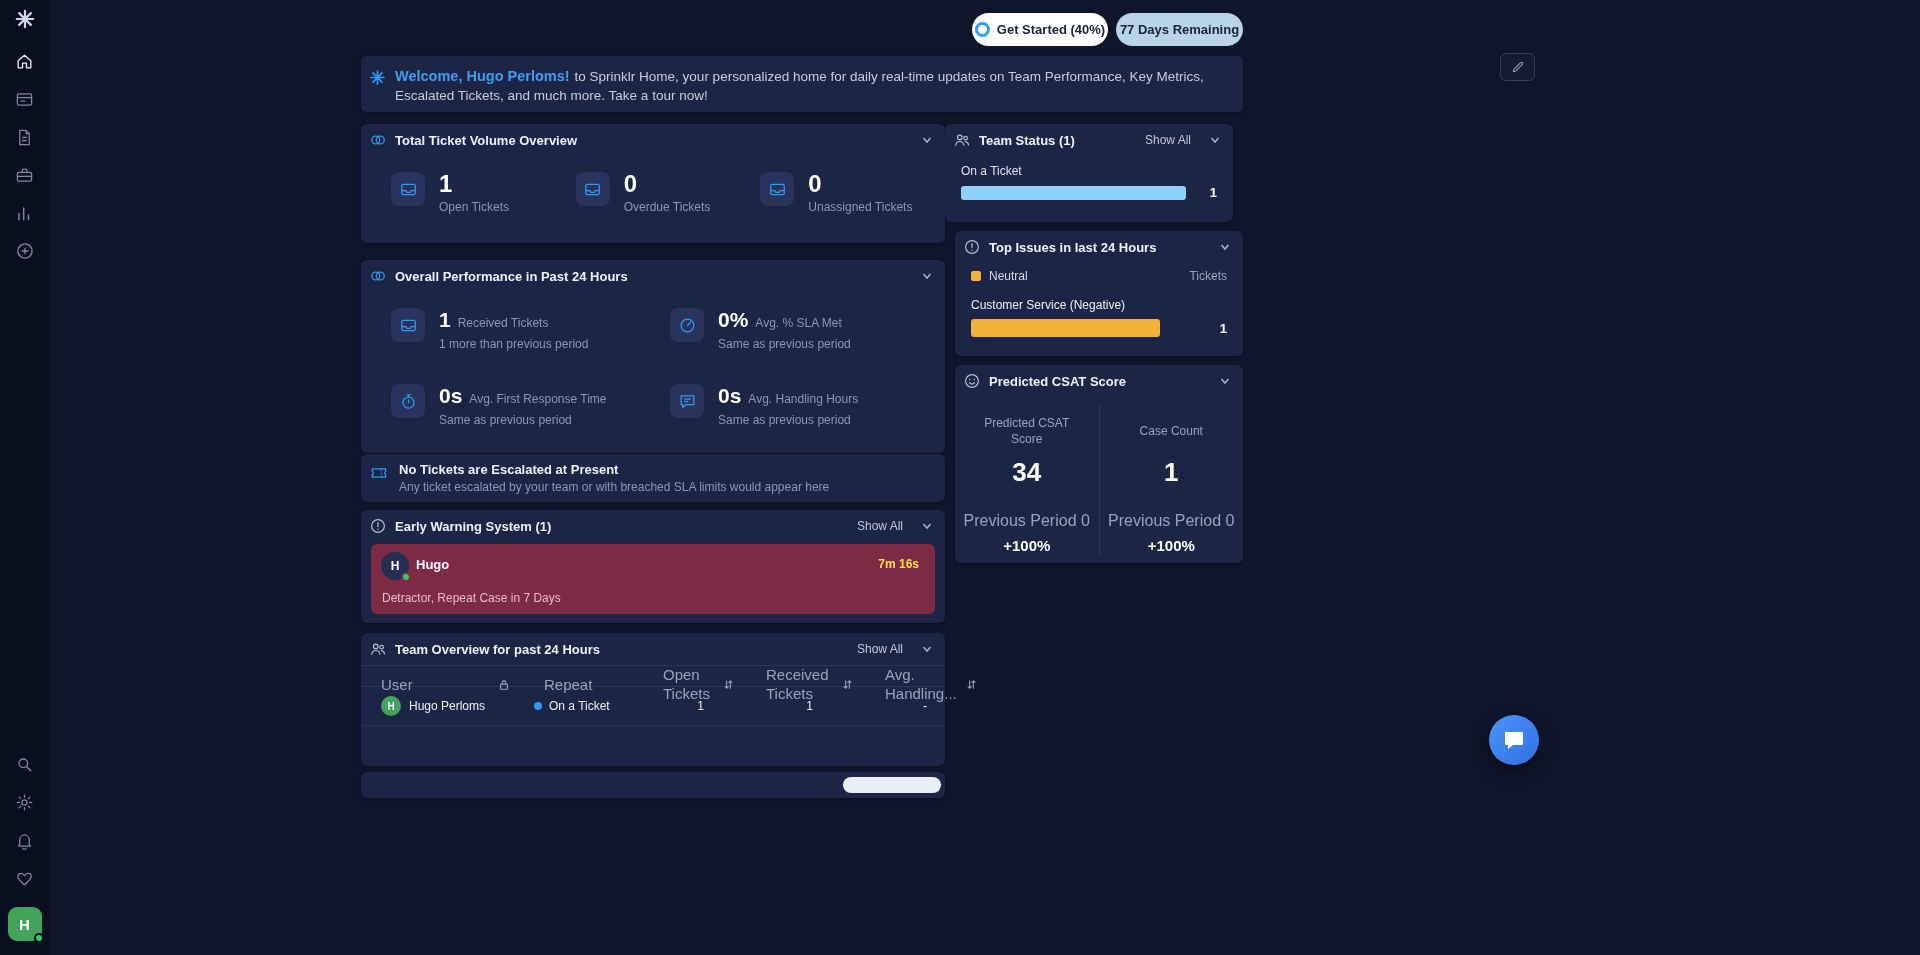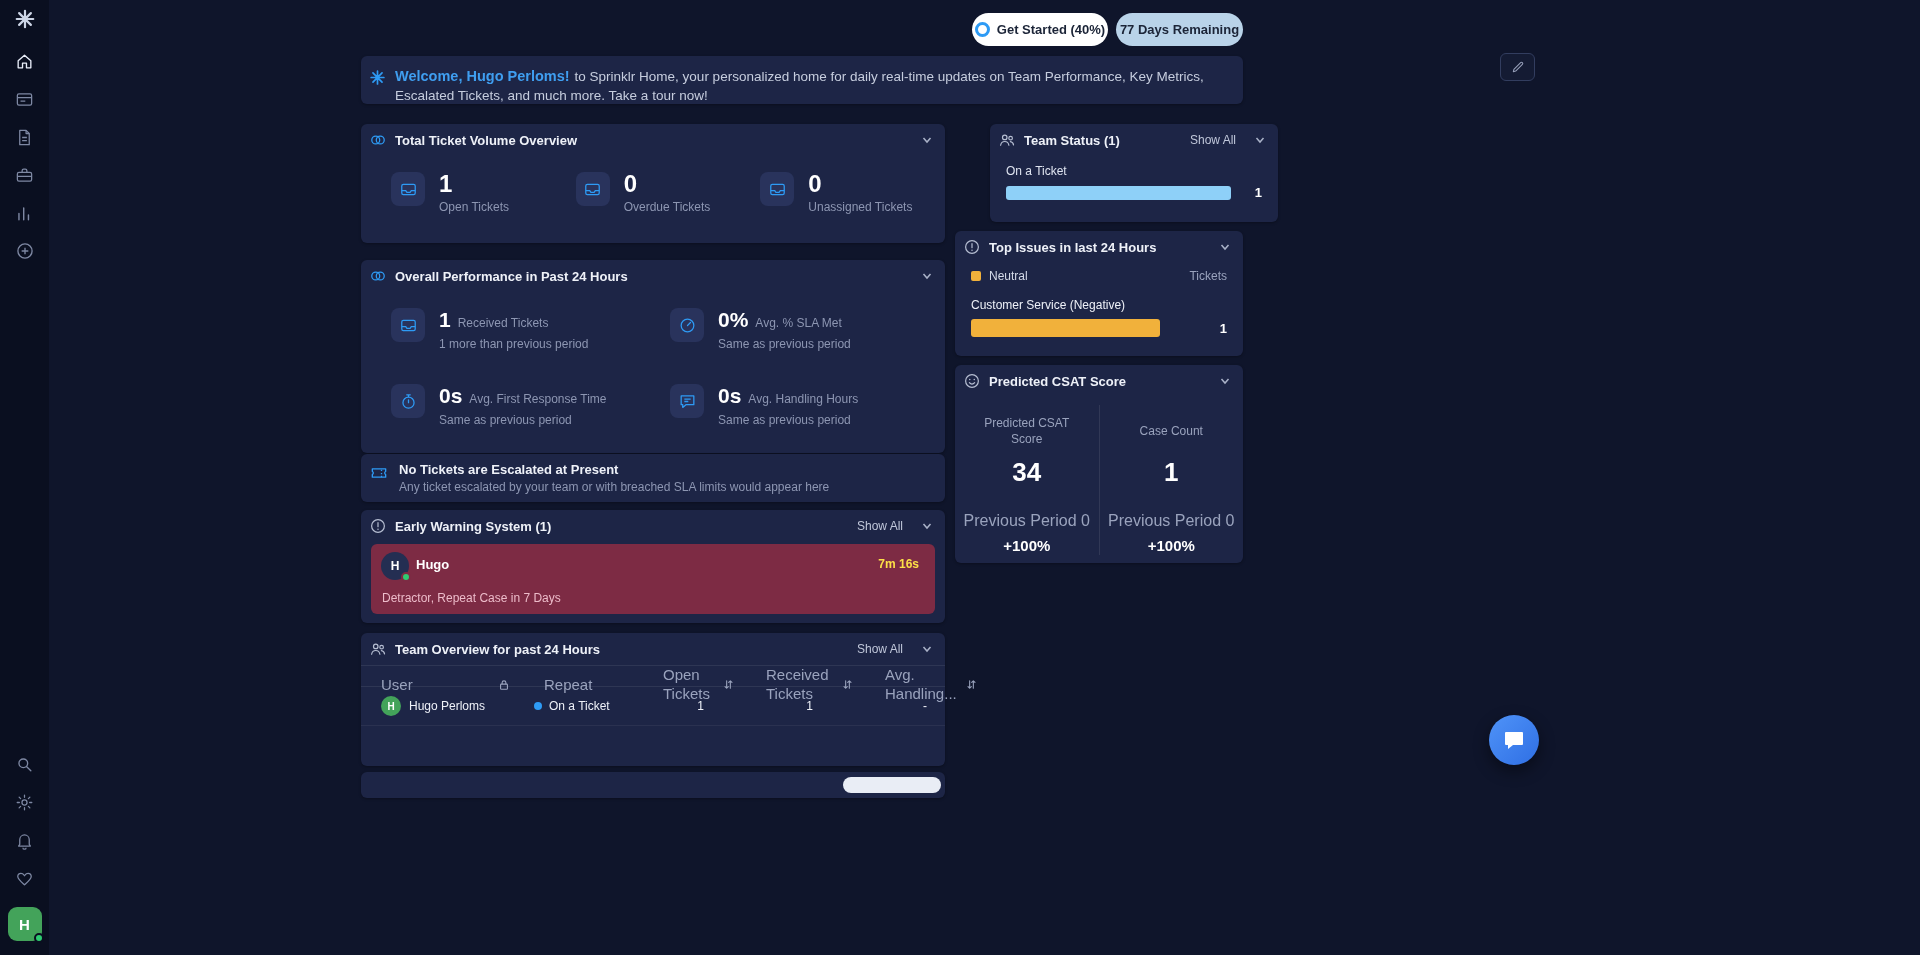--- a/index.html
+++ b/index.html
@@ -203,21 +203,21 @@
   <span>77 Days Remaining</span>
 </button>
 <button class="edit-btn">
   <span>
     <svg viewBox="0 0 24 24" width="14" height="14" fill="none" stroke="currentColor" stroke-width="1.8" stroke-linejoin="round">
         <path d="M4 20l1-4L16.5 4.5a2 2 0 0 1 3 3L8 19l-4 1z"></path>
       </svg>
   </span>
 </button>
 
-<section class="card" style="left:361px;top:56px;width:882px;height:48px;">
+<section class="card" style="left:361px;top:56px;width:882px;height:56px;">
   <div class="welcome-inner">
     <span class="w-logo">
       <svg viewBox="0 0 24 24" width="17" height="17">
           <g stroke="currentColor" stroke-width="2.4" stroke-linecap="round" fill="none">
             <path d="M12 3v18M3 12h18M5.6 5.6l12.8 12.8M18.4 5.6L5.6 18.4"></path>
           </g>
         </svg>
     </span>
     <p class="w-text">
       <strong class="w-title">Welcome, Hugo Perloms!</strong><span>to Sprinklr Home, your personalized home for daily real-time updates on Team Performance, Key Metrics, Escalated Tickets, and much more. Take a tour now!</span>
@@ -478,21 +478,21 @@
     <div class="td td-num">
         <span>-</span>
       </div>
   </div>
 </section>
 
 <section class="card" style="left:361px;top:772px;width:584px;height:26px;">
   <span class="pager"></span>
 </section>
 
-<section class="card" style="left:990px;top:124px;width:288px;height:98px;">
+<section class="card" style="left:945px;top:124px;width:288px;height:98px;">
   <header class="card-head">
     <span class="hicon">
       <svg viewBox="0 0 24 24" width="18" height="18" fill="none" stroke="currentColor" stroke-width="1.6" stroke-linecap="round">
           <circle cx="9" cy="8.5" r="3"></circle>
           <path d="M3.5 19c.5-3 2.8-5 5.5-5s5 2 5.5 5"></path>
           <circle cx="16.8" cy="9.5" r="2.4"></circle>
           <path d="M16.5 14.2c2.2.3 3.8 2 4.2 4.4"></path>
         </svg>
     </span>
     <h2>Team Status (1)</h2>

